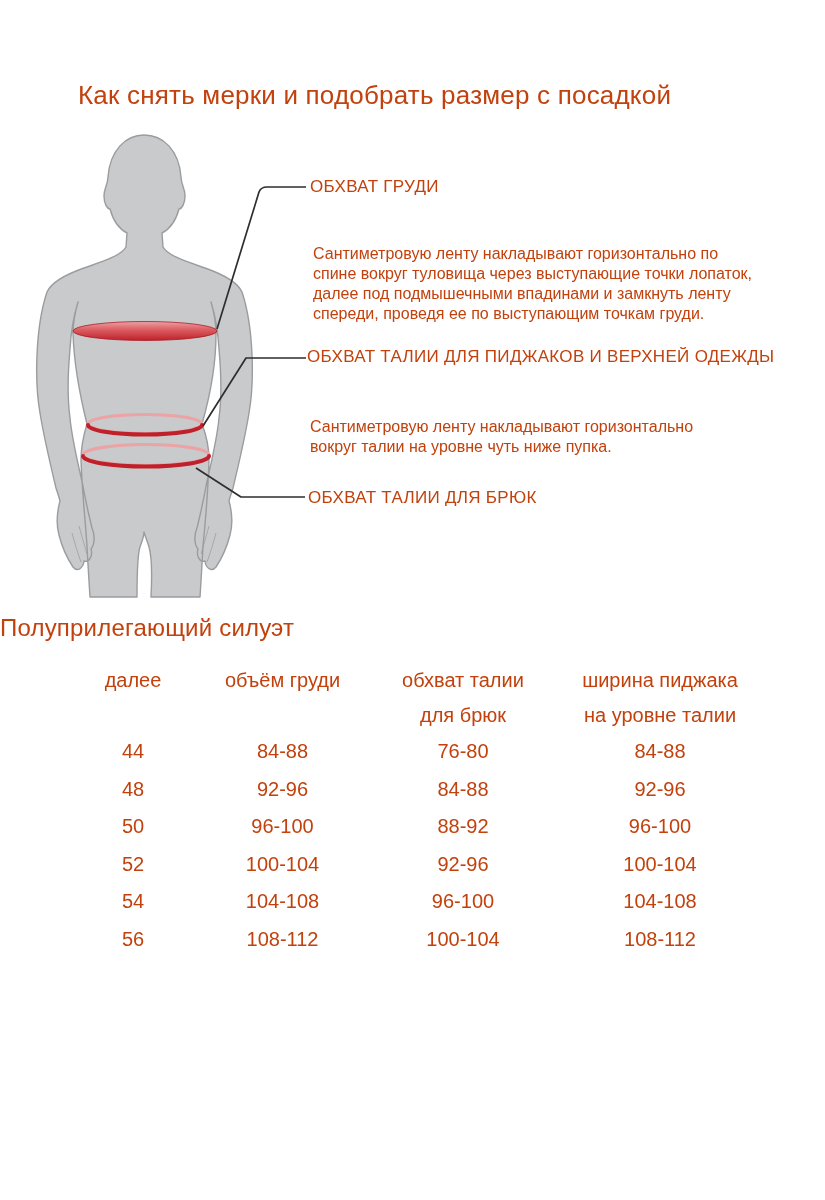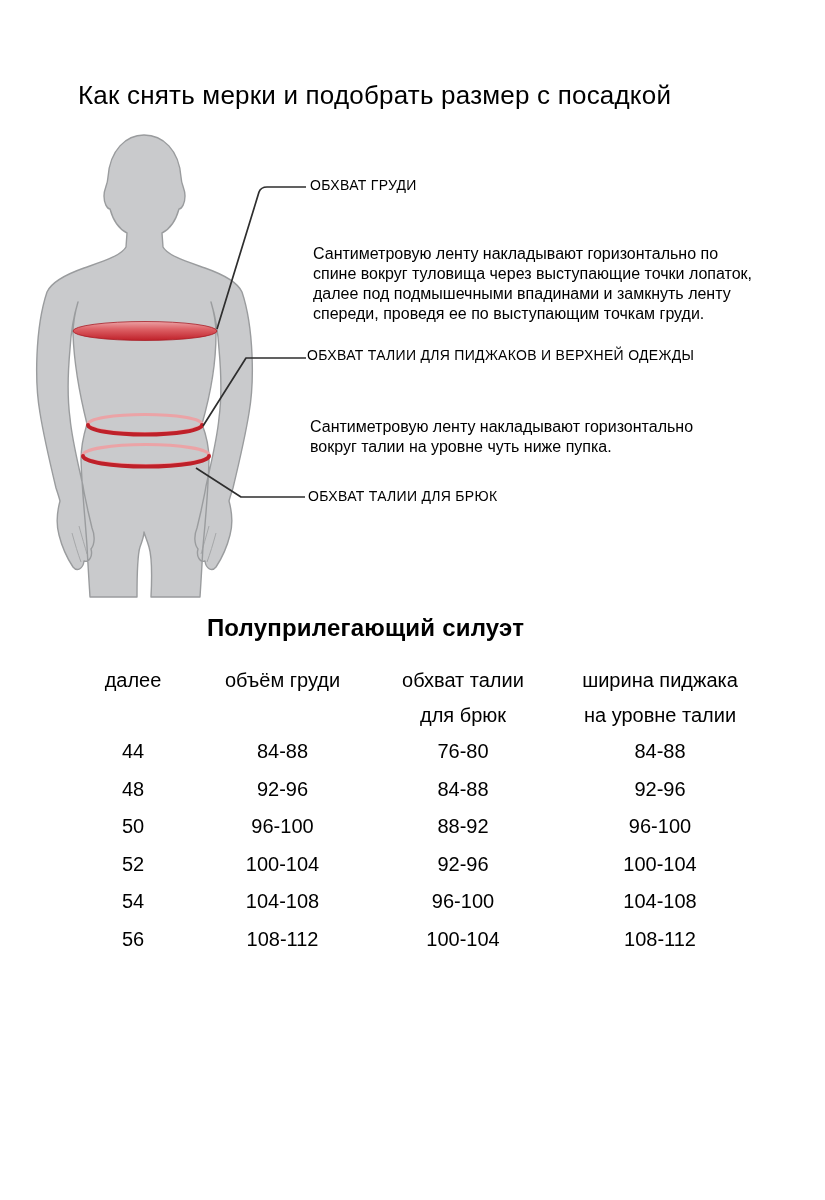--- a/index.html
+++ b/index.html
@@ -1,36 +1,36 @@
 <!DOCTYPE html>
 <html lang="ru"><head>
 <meta charset="utf-8">
 <style>
   html,body{margin:0;padding:0;background:#fff;}
   .page{
     position:relative;width:825px;height:1200px;background:#ffffff;
-    font-family:"Liberation Sans", sans-serif;color:#000000;overflow:hidden;
+    font-family:"Liberation Sans", sans-serif;color:#c2410c;overflow:hidden;
   }
   .page-title{
     position:absolute;left:78px;top:80px;font-size:26px;font-weight:400;
     white-space:nowrap;letter-spacing:0.2px;
   }
   .figure-svg{position:absolute;left:0;top:0;width:825px;height:1200px;z-index:0;}
   .callout{position:absolute;z-index:1;}
-  .callout-heading{font-size:14px;font-weight:400;white-space:nowrap;letter-spacing:0.3px;}
+  .callout-heading{font-size:17px;font-weight:400;white-space:nowrap;letter-spacing:0.3px;}
   .callout-desc{font-size:16px;font-weight:400;line-height:20px;white-space:pre-line;margin-top:40px;}
   .co-h1{left:310px;top:177px;}
   .co-d1{left:313px;top:204px;width:460px;}
   .co-h2{left:307px;top:347px;}
   .co-d2{left:310px;top:377px;width:420px;}
   .co-h3{left:308px;top:488px;}
   .co-d3{left:310px;top:509px;width:460px;}
   .table-title{
-    position:absolute;left:0;top:614px;width:731px;text-align:center;
-    font-size:24px;font-weight:700;z-index:1;letter-spacing:0.2px;
+    position:absolute;left:0;top:614px;width:731px;
+    font-size:24px;font-weight:400;z-index:1;letter-spacing:0.2px;
   }
   .size-table-wrap{position:absolute;left:53px;top:663px;z-index:1;}
   table.size-table{border-collapse:collapse;table-layout:fixed;width:693px;}
   table.size-table col.c1{width:160px;}
   table.size-table col.c2{width:139px;}
   table.size-table col.c3{width:222px;}
   table.size-table col.c4{width:172px;}
   table.size-table th{
     font-weight:400;font-size:20px;line-height:35px;vertical-align:top;
     text-align:center;white-space:pre-line;padding:0;

